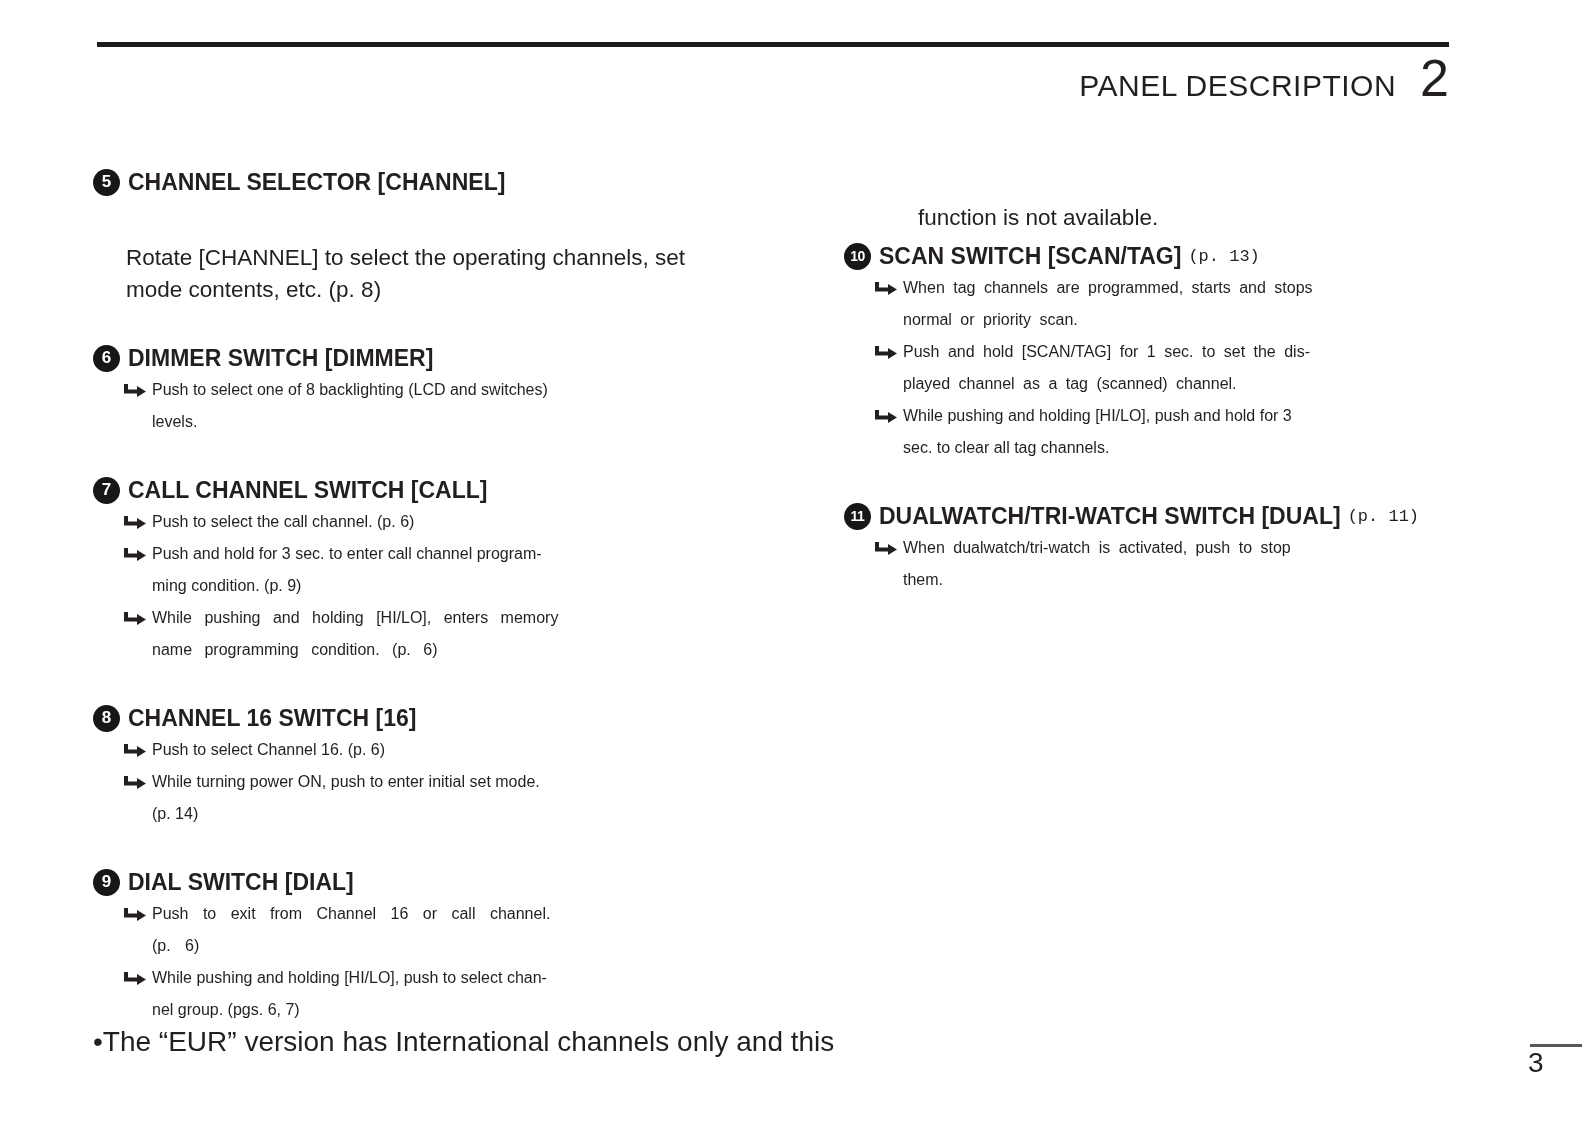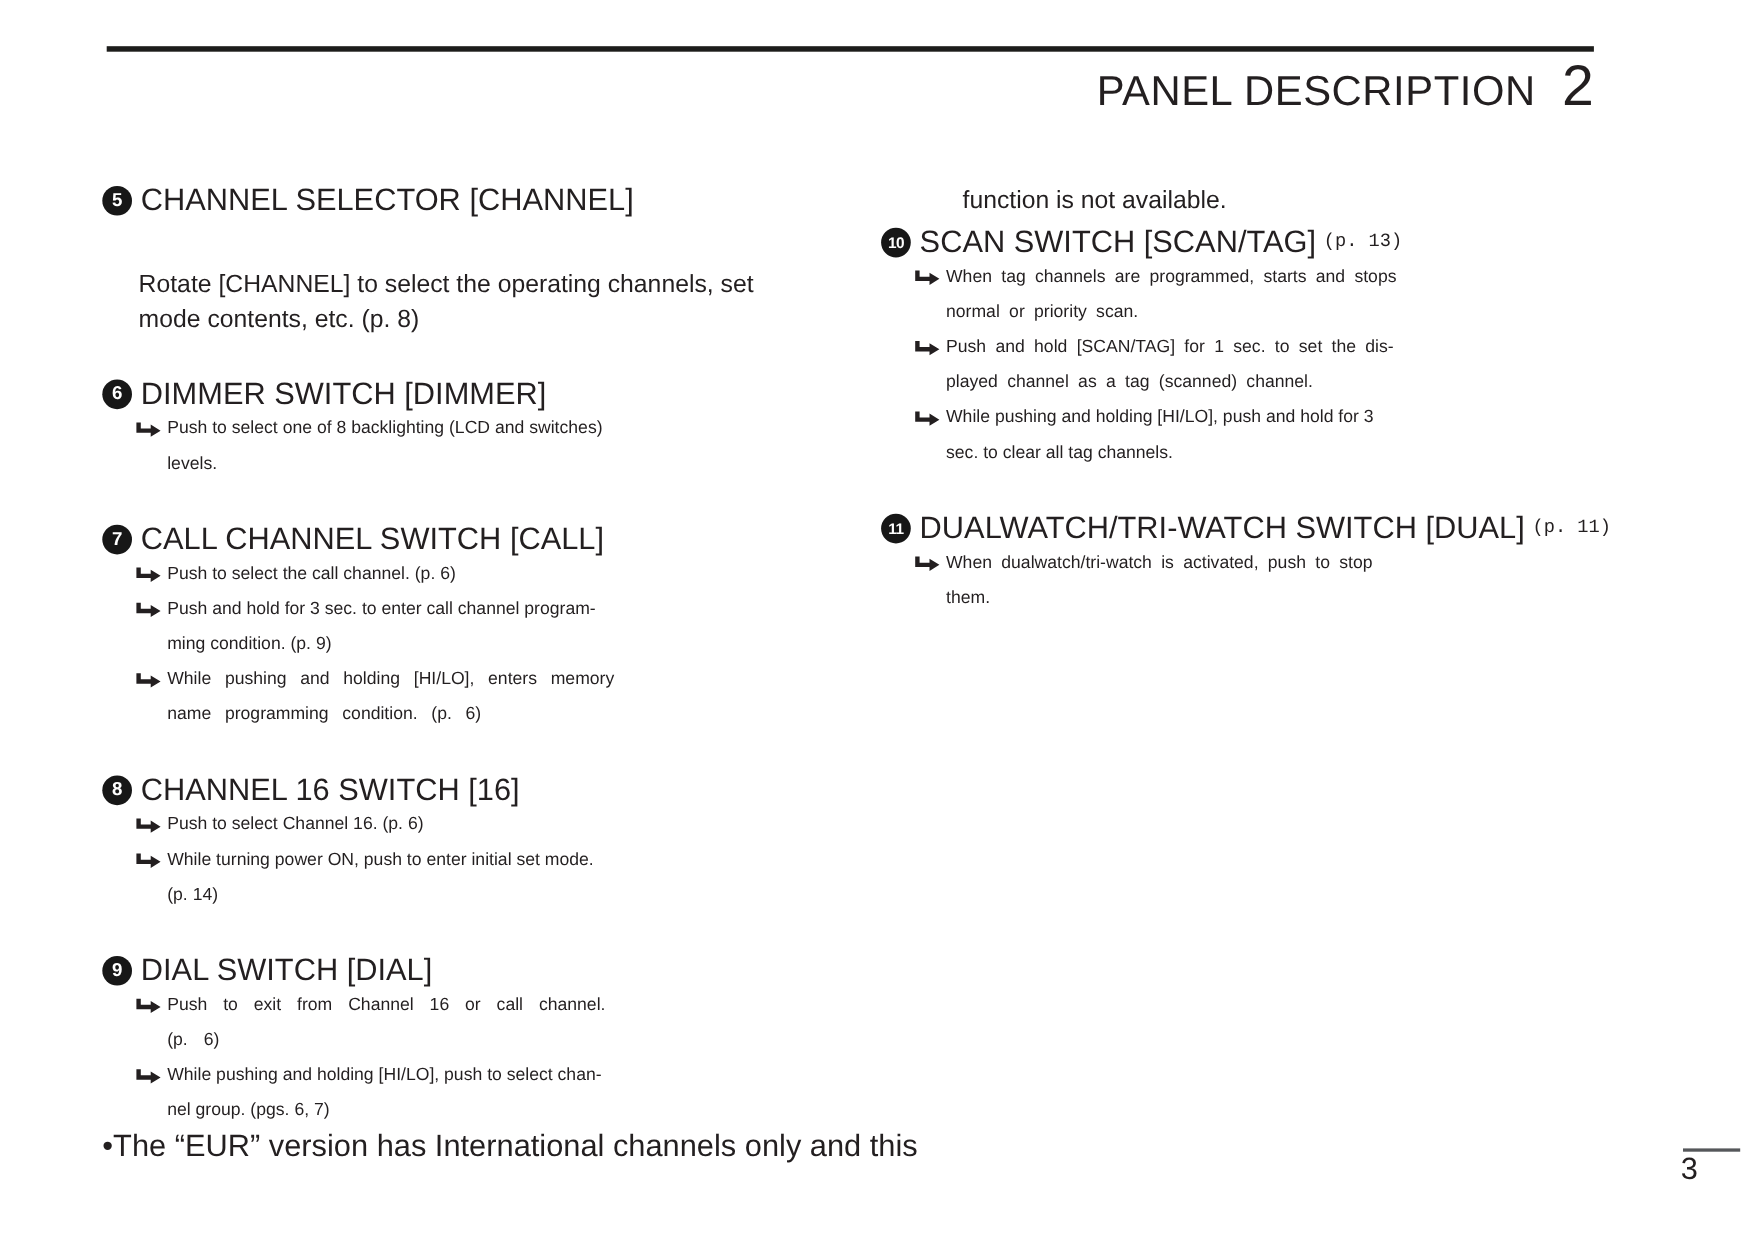--- a/index.html
+++ b/index.html
@@ -2,34 +2,34 @@
 <html><head>
 <meta charset="utf-8">
 <style>
   html,body{margin:0;padding:0;background:#ffffff;}
   .page{
     position:relative;width:1584px;height:1122px;background:#ffffff;
     font-family:"Liberation Sans",sans-serif;color:#231f20;overflow:hidden;
   }
   .top-rule{position:absolute;left:97px;top:42px;width:1352px;height:5px;background:#1d1d1b;}
   .header{position:absolute;top:52px;left:849px;width:600px;display:flex;justify-content:flex-end;align-items:baseline;}
-  .chapter-title{font-size:38px;letter-spacing:0.5px;white-space:nowrap;}
+  .chapter-title{font-size:30px;letter-spacing:0.5px;white-space:nowrap;}
   .chapter-num{font-size:52px;margin-left:24px;line-height:1;}
   .col{position:absolute;top:166px;width:660px;}
   .col-left{left:93px;}
-  .col-right{left:801px;}
+  .col-right{left:844px;margin-top:36px;}
   .section{margin-bottom:36px;}
   .sec-head{display:flex;align-items:center;height:32px;white-space:nowrap;}
   .badge{
     width:27px;height:27px;border-radius:50%;background:#171717;color:#ffffff;
     font-weight:bold;font-size:17px;display:flex;align-items:center;justify-content:center;
     flex:none;
   }
   .badge.two{font-size:14px;letter-spacing:-0.5px;}
-  .sec-title{font-weight:normal;font-size:28px;margin-left:8px;}
+  .sec-title{font-weight:bold;font-size:23px;margin-left:8px;}
   .sec-ref{font-size:17px;margin-left:7px;font-weight:normal;font-family:Liberation Mono, monospace;}
   .para{margin-left:33px;font-size:22.5px;line-height:32px;white-space:pre;margin-top:44px;}
   .item{position:relative;padding-left:59px;font-size:16px;line-height:32px;}
   .arrow-icon{position:absolute;left:29px;top:9px;width:26px;height:16px;}
   .arrow-icon svg{display:block;}
   .item-text{display:block;white-space:pre;}
   .sub-item{font-size:28px;line-height:32px;white-space:pre;}
   .cont-line{margin-left:74px;font-size:22.5px;line-height:32px;margin-bottom:6px;white-space:pre;}
   .sp1{word-spacing:4px;}
   .sp2{word-spacing:8px;}

